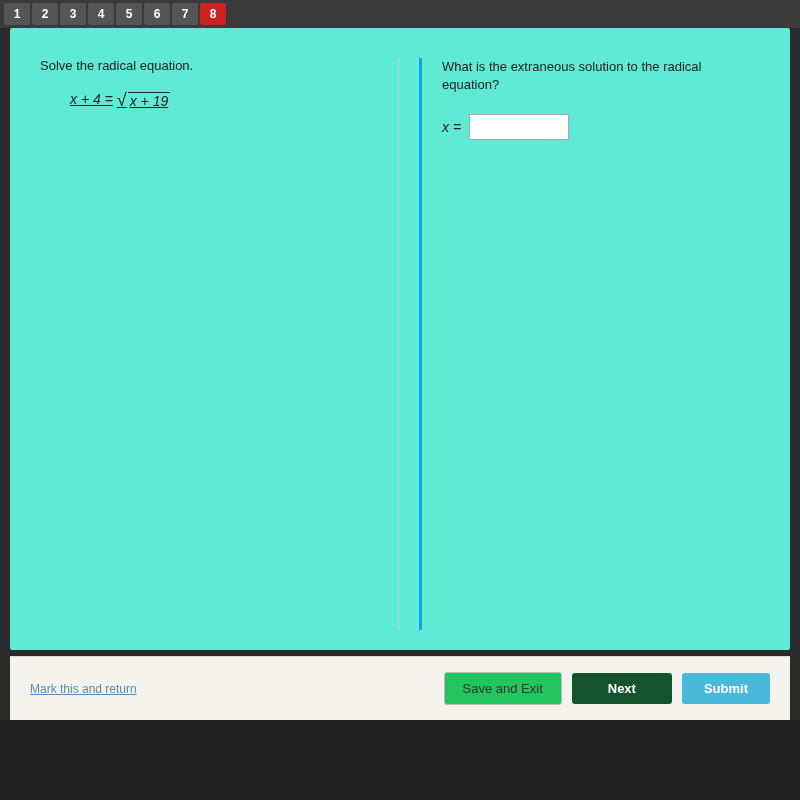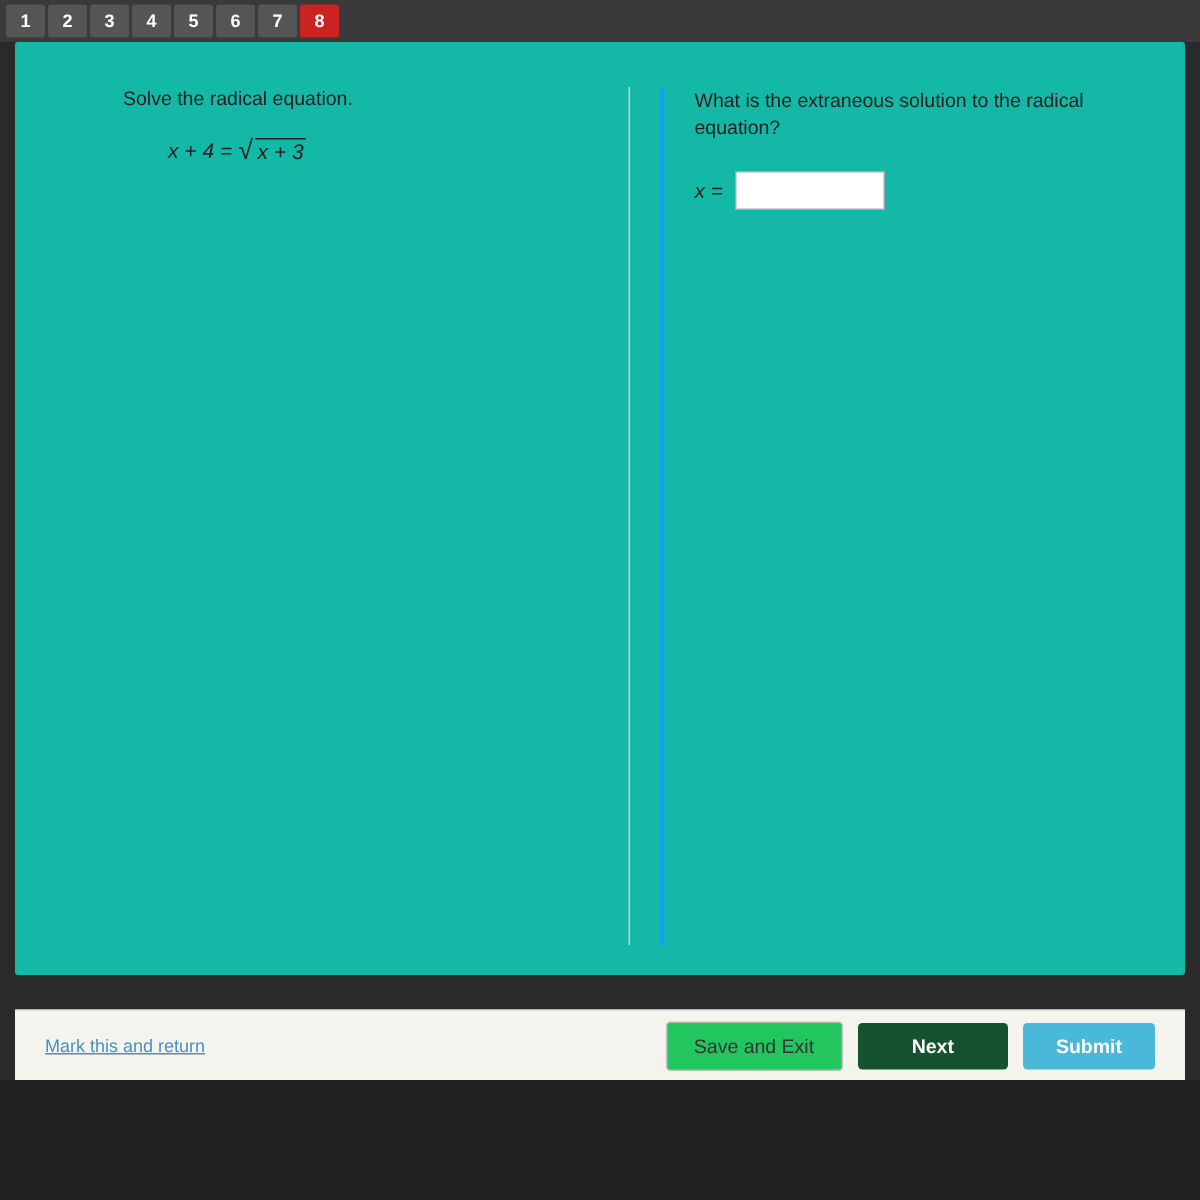--- a/index.html
+++ b/index.html
@@ -52,23 +52,22 @@
     .nav-btn-default { background: #555; }
     .nav-btn-active { background: #cc2222; }
 
     
     .quiz-area {
       position: absolute;
       top: 28px;
       left: 10px;
       right: 10px;
       bottom: 150px;
-      background: #14b8a6;
+      background: #5eead4;
       border-radius: 2px;
-      padding-left: 42px;
     }
 
     .quiz-content {
       padding: 30px 40px 20px 30px;
       display: flex;
       flex-direction: row;
       gap: 0;
       height: 100%;
     }
 
@@ -83,22 +82,23 @@
       color: #222;
       margin-bottom: 18px;
     }
 
     .equation-display {
       font-size: 14px;
       color: #222;
       margin-left: 30px;
       font-style: italic;
       display: flex;
-      align-items: center;
+      align-items: flex-start;
       gap: 4px;
+      text-decoration: underline;
     }
 
     .radical-expr {
       display: inline-flex;
       align-items: center;
       position: relative;
     }
 
     .radical-symbol {
       font-size: 18px;
@@ -148,21 +148,21 @@
       font-size: 13px;
       outline: none;
     }
 
     
     .action-bar {
       position: absolute;
       bottom: 80px;
       left: 10px;
       right: 10px;
-      height: 47px;
+      height: 64px;
       background: #f5f3ee;
       display: flex;
       align-items: center;
       justify-content: space-between;
       padding: 0 20px;
       border-top: 1px solid #ddd;
     }
 
     .mark-link {
       color: #4a90c4;
@@ -249,21 +249,21 @@
     <div class="quiz-content">
 
       <div class="left-panel">
         <div class="question-label">Solve the radical equation.</div>
         <div class="equation-display">
           <span style="font-style:italic; font-size:14px;">
             x + 4 =
           </span>
           <span class="radical-expr">
             <span class="radical-symbol">√</span>
-            <span class="radical-content">x + 3</span>
+            <span class="radical-content">x + 19</span>
           </span>
         </div>
       </div>
 
       <div class="divider"></div>
 
       <div class="right-panel">
         <div class="right-question-label">What is the extraneous solution to the radical equation?</div>
         <div class="answer-row">
           <span class="answer-label">x =</span>

